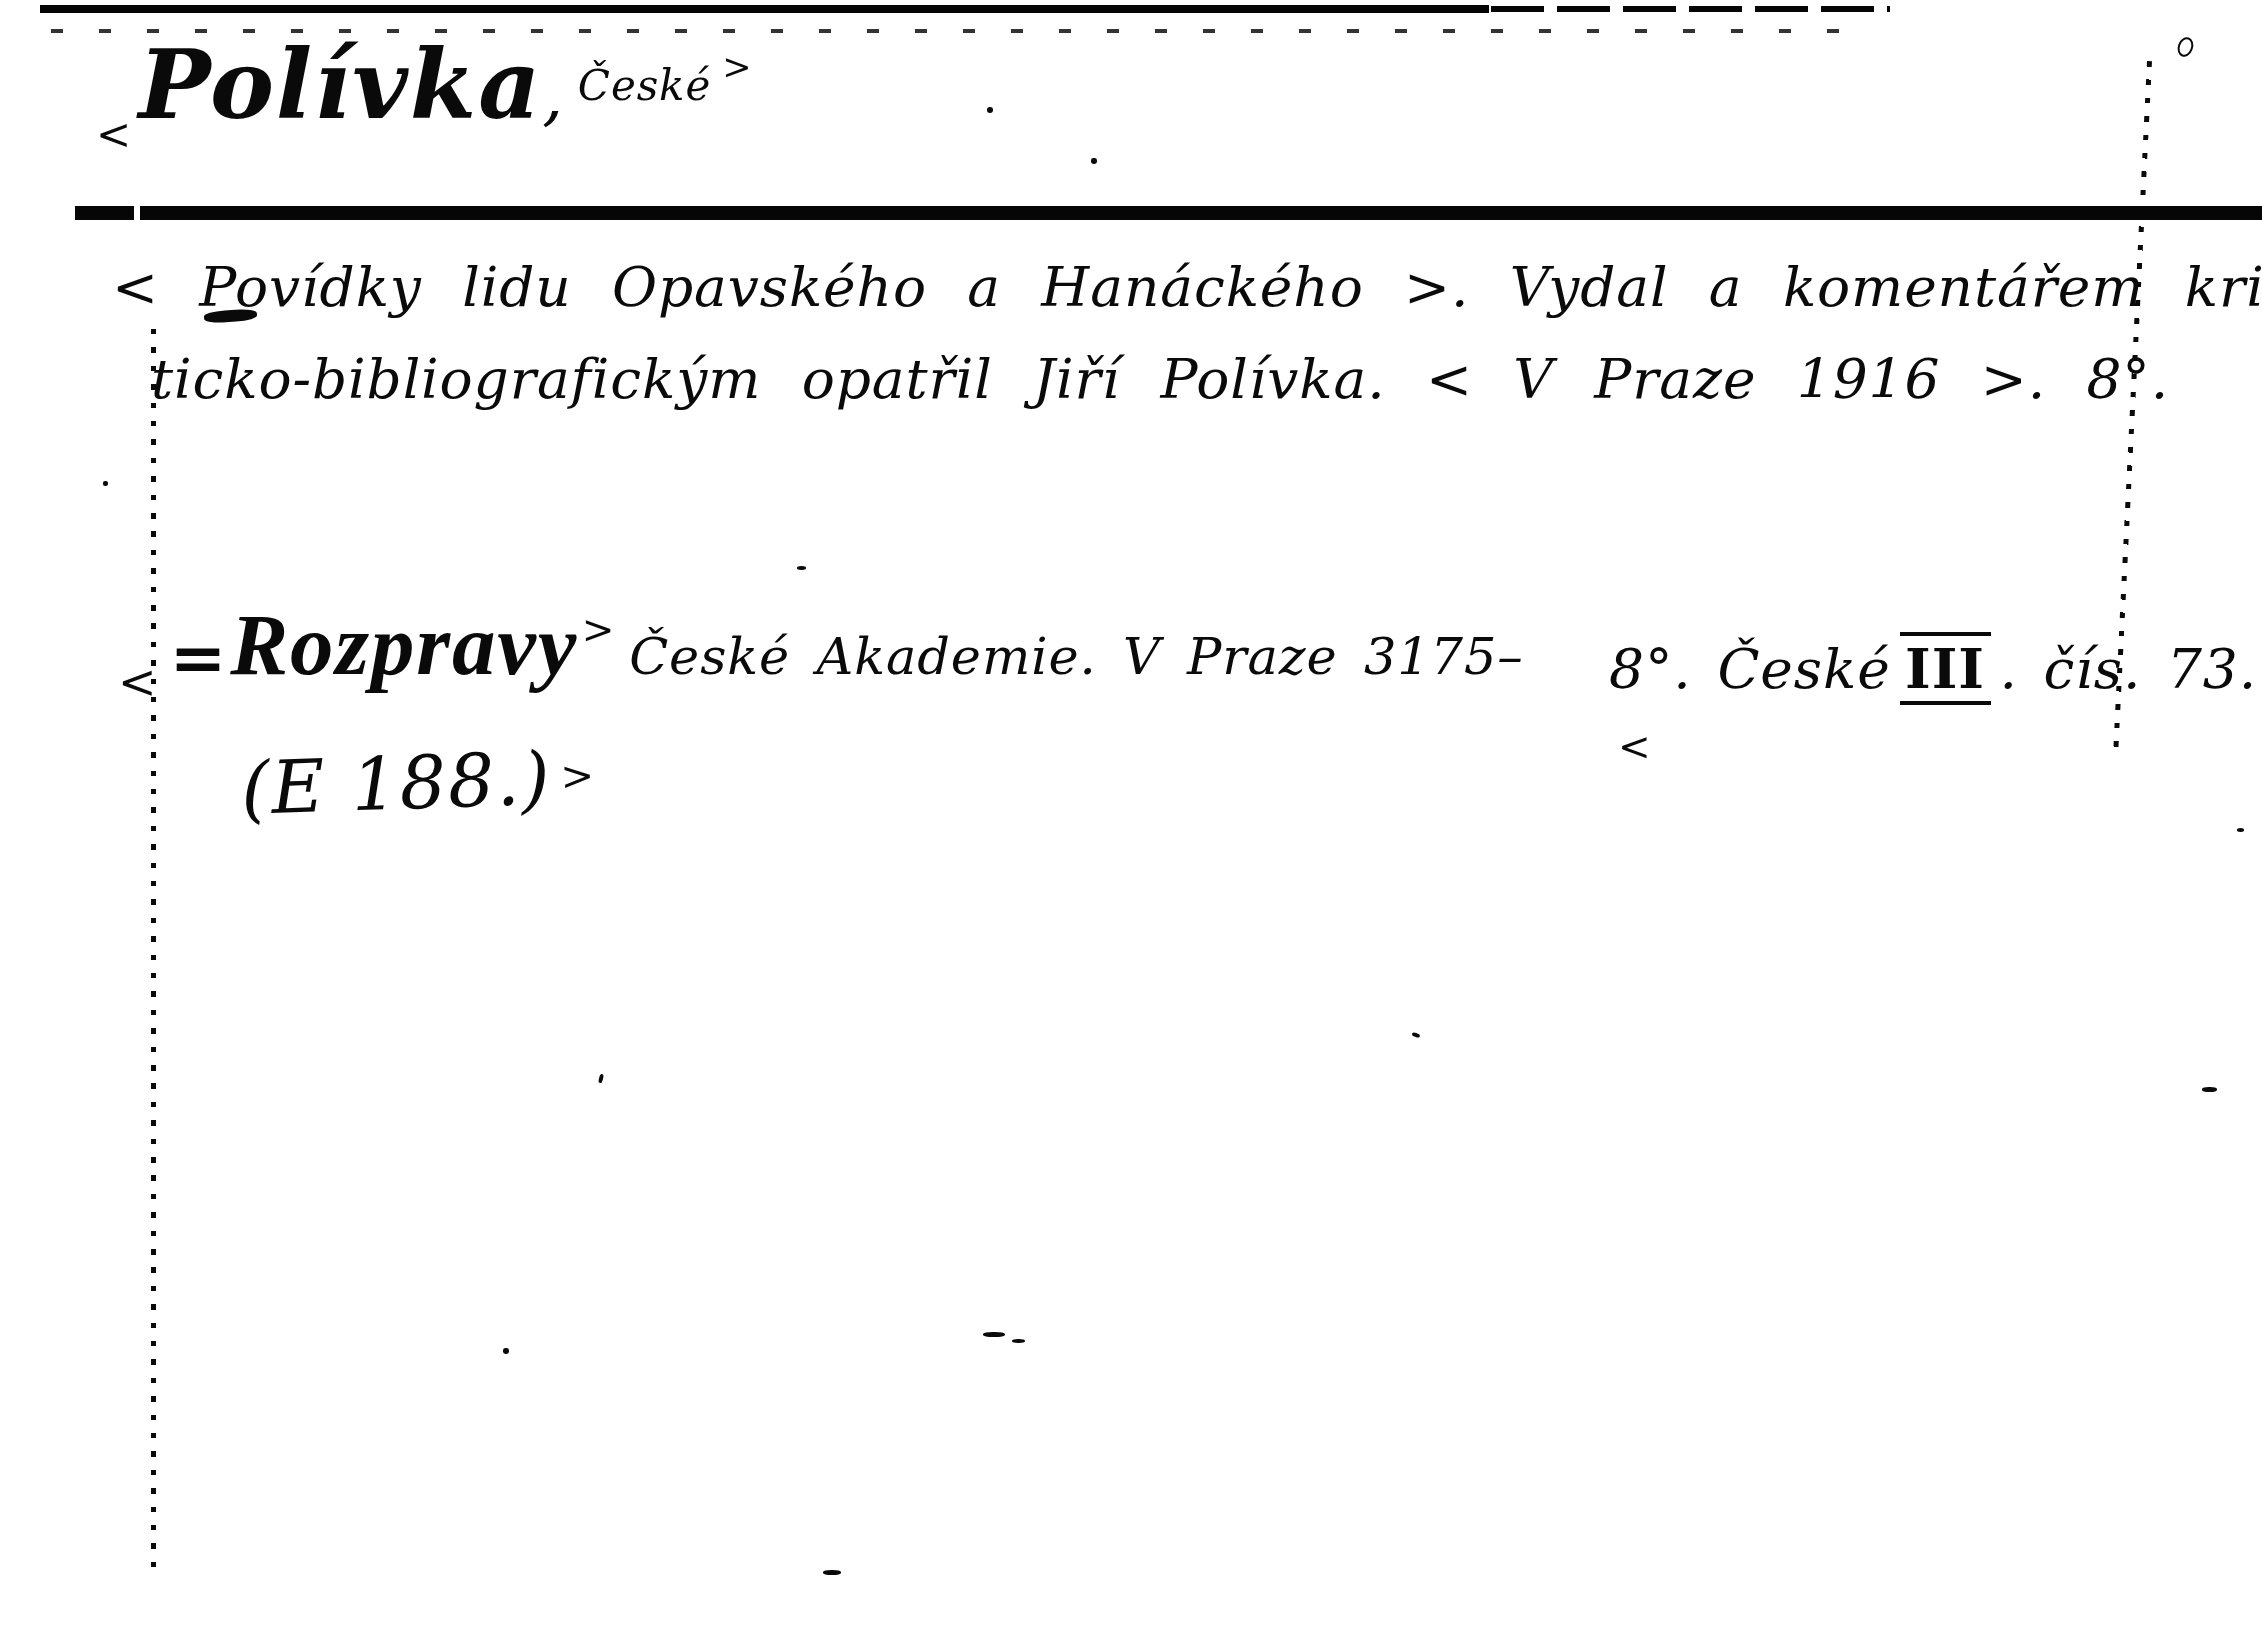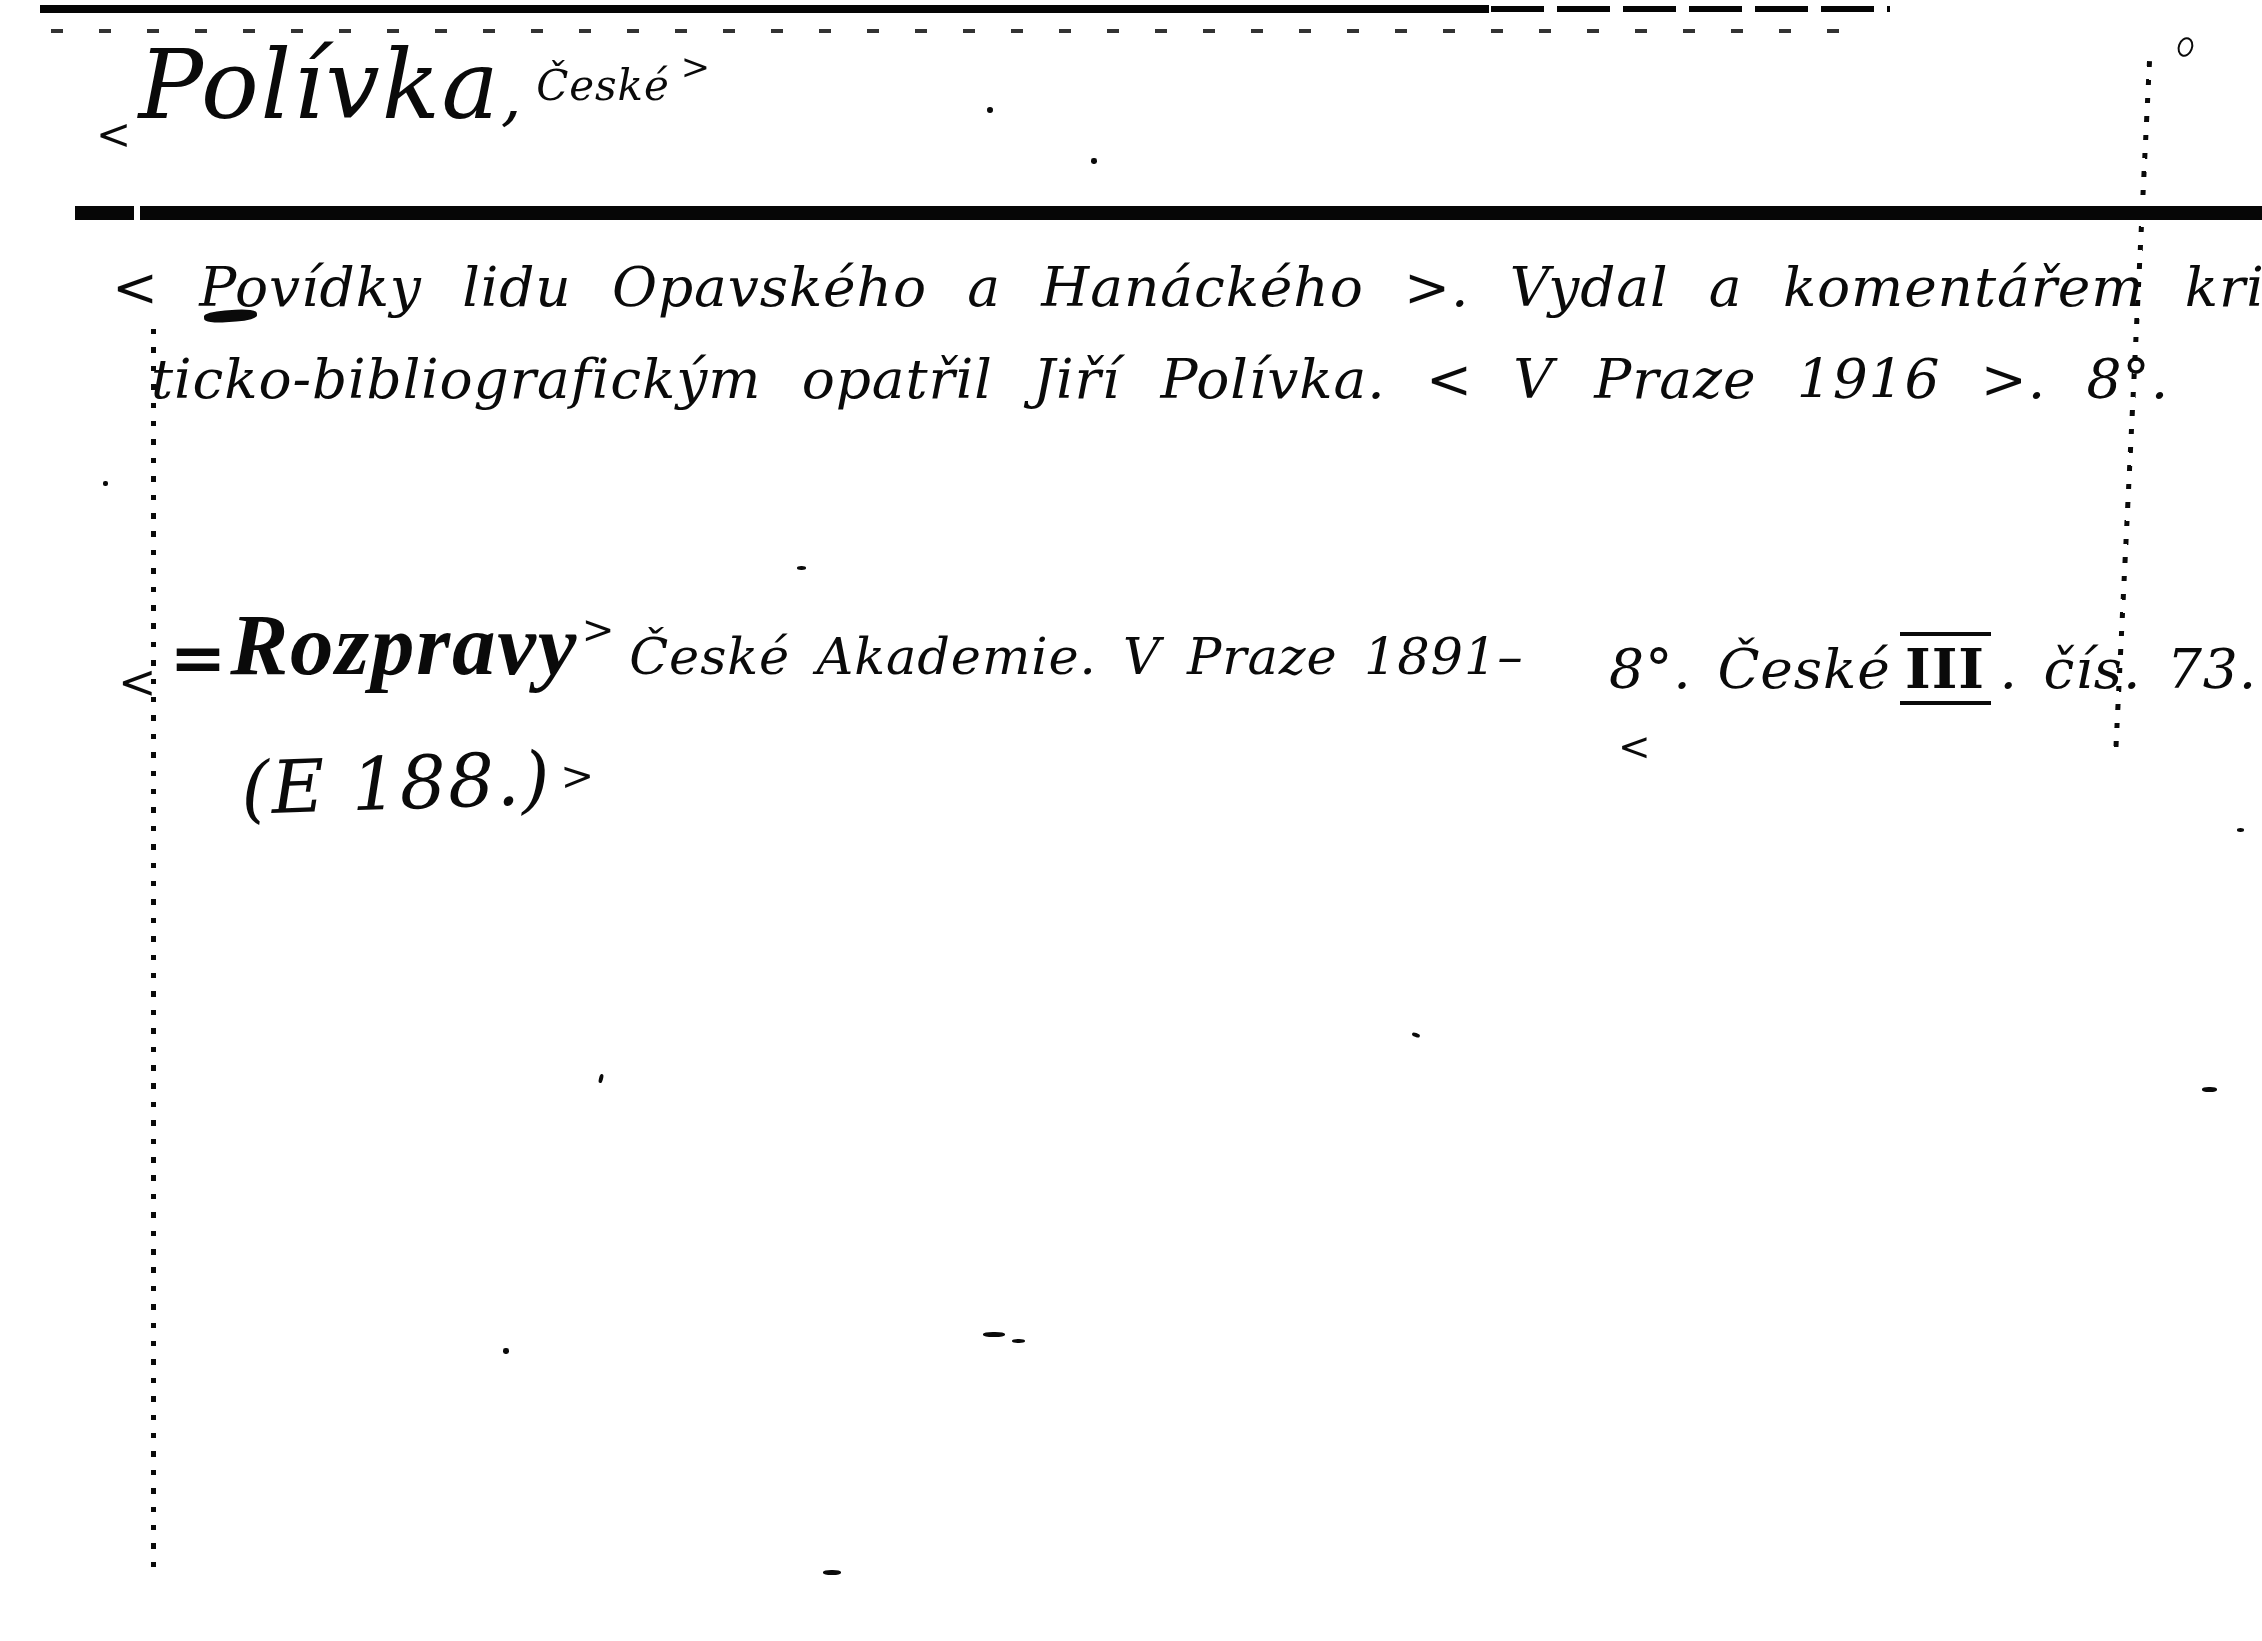--- a/index.html
+++ b/index.html
@@ -55,21 +55,21 @@
   .head-rule-notch {
     position: absolute; left: 134px; top: 206px;
     width: 6.4px; height: 13.8px; background: #ffffff;
   }
 
   
   .hw { font-style: italic; line-height: 1; white-space: nowrap; }
 
   .heading { position: absolute; left: 96px; top: 37px; }
   .heading .open-mark  { font-size: 42px; position: relative; top: 31px; margin-right: 7.3px; }
-  .heading .surname    { font-size: 96px; font-weight: normal; letter-spacing: 1.8px; }
+  .heading .surname    { font-size: 96px; font-weight: bold; letter-spacing: 1.8px; }
   .heading .comma      { font-size: 66px; }
   .heading .forename   { font-size: 42px; position: relative; top: -18.4px; margin-left: 14.7px; letter-spacing: 0.9px; }
   .heading .close-mark { font-size: 35px; position: relative; top: -39px; margin-left: 11px; }
 
   .entry-main {
     position: absolute; left: 112px; top: 241px;
     font-size: 55px; line-height: 92px;
     letter-spacing: 0.9px; word-spacing: 22px;
     white-space: nowrap;
   }
@@ -125,21 +125,21 @@
 <div class="head-rule"></div>
 <div class="head-rule-notch"></div>
 
 <div class="entry-main hw">
   <div class="line1">&lt; Povídky lidu Opavského a Hanáckého &gt;. Vydal a komentářem kri-</div>
   <div class="line2">ticko-bibliografickým opatřil Jiří Polívka. &lt; V Praze 1916 &gt;. 8°.</div>
 </div>
 <div class="pov-underline"></div>
 
 <div class="entry-series hw">
-  <span class="open-mark">&lt;</span><span class="equals">=</span><span class="title">Rozpravy</span><span class="close-mark">&gt;</span><span class="detail">České Akademie. V Praze 1891–</span>
+  <span class="open-mark">&lt;</span><span class="equals">=</span><span class="title">Rozpravy</span><span class="close-mark">&gt;</span><span class="detail">České Akademie. V Praze 3175–</span>
 </div>
 
 <div class="classification hw">
   <span>8°.</span>
   <span>České</span><span class="roman">III</span><span>. čís. 73.</span>
 </div>
 <div class="class-insert-mark">&lt;</div>
 
 <div class="shelfmark hw">
   <span>(E 188.)</span><span class="close-mark">&gt;</span>

